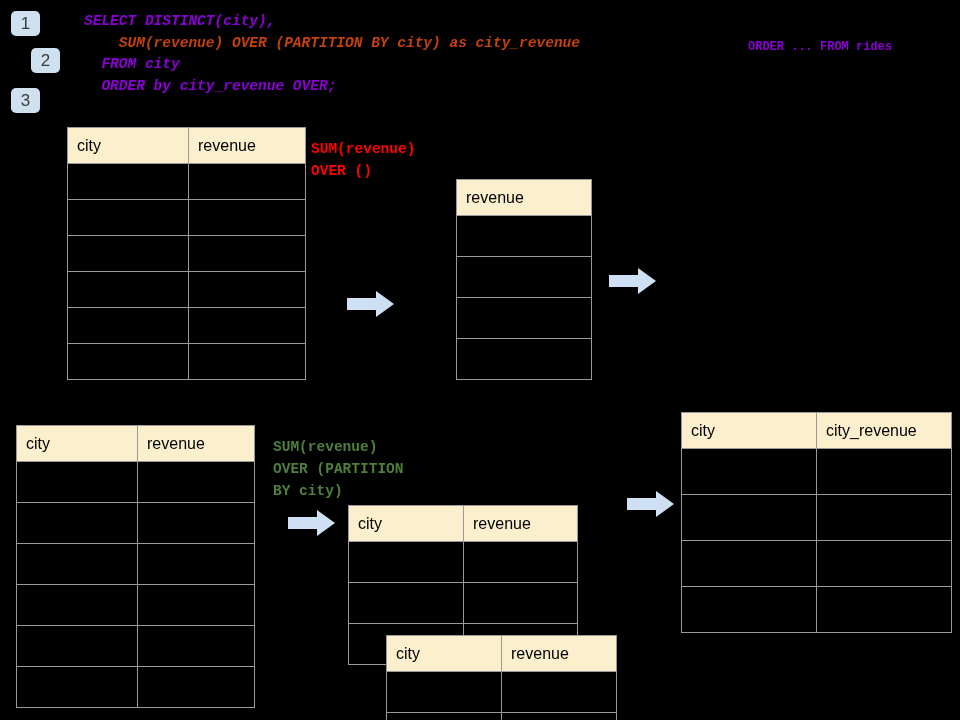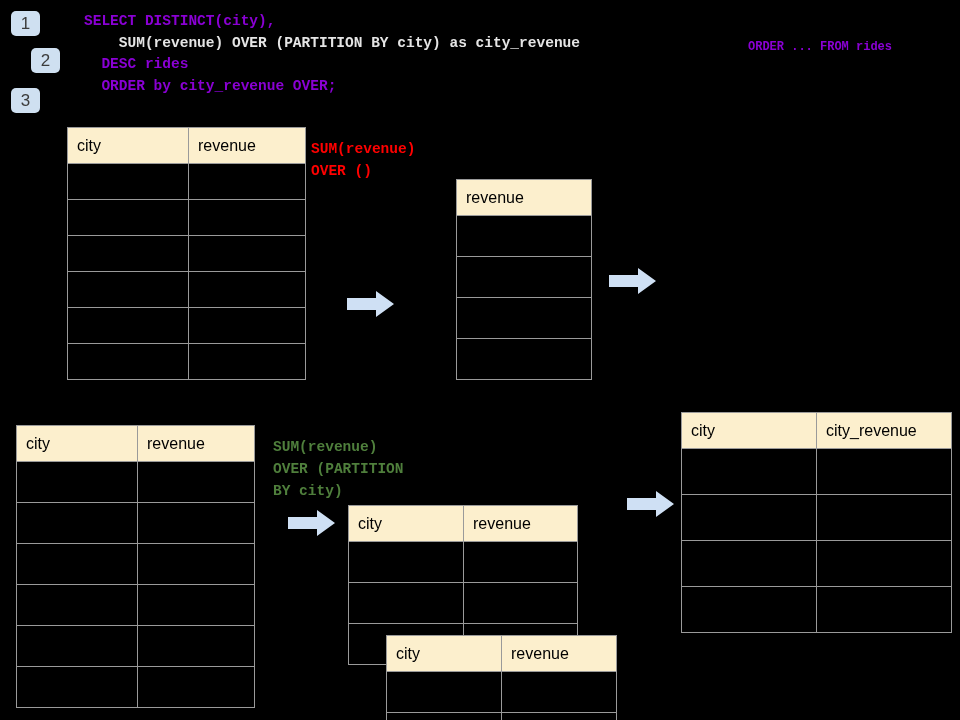--- a/index.html
+++ b/index.html
@@ -34,24 +34,24 @@
     position: absolute;
     left: 84px;
     top: 11px;
     font-family: "Liberation Mono", monospace;
     font-size: 14.5px;
     line-height: 21.5px;
     font-weight: bold;
     white-space: pre;
     letter-spacing: 0px;
   }
-  .sql-line { display: block; white-space: pre; }
+  .sql-line { display: block; white-space: pre; font-style: italic; }
   .c-purple { color: #8a00d4; }
   .c-red    { color: #ff0000; }
-  .c-green  { color: #e5e5e5; }
+  .c-green  { color: #c2410c; }
 
   .sql-side {
     position: absolute;
     left: 748px;
     top: 38px;
     font-family: "Liberation Mono", monospace;
     font-size: 12px;
     line-height: 19px;
     font-weight: bold;
     color: #8a00d4;
@@ -109,21 +109,21 @@
 </style>
 </head>
 <body>
 
 <div id="badges-layer">
     <div class="badge" style="left: 11px; top: 11px;">1</div>
     <div class="badge" style="left: 31px; top: 48px;">2</div>
     <div class="badge" style="left: 11px; top: 88px;">3</div>
   </div>
 
-<div class="sql-block" id="sql-block"><span class="sql-line c-purple">SELECT DISTINCT(city),</span><span class="sql-line c-green">    SUM(revenue) OVER (PARTITION BY city) as city_revenue</span><span class="sql-line c-purple">  DESC rides</span><span class="sql-line c-purple">  ORDER by city_revenue OVER;</span></div>
+<div class="sql-block" id="sql-block"><span class="sql-line c-purple">SELECT DISTINCT(city),</span><span class="sql-line c-green">    SUM(revenue) OVER (PARTITION BY city) as city_revenue</span><span class="sql-line c-purple">  FROM city</span><span class="sql-line c-purple">  ORDER by city_revenue OVER;</span></div>
 
 <div class="sql-side" id="sql-side">ORDER ... FROM rides</div>
 
 <div id="annotations-layer">
     <div class="annot annot-red" style="left: 311px; top: 138px;">SUM(revenue)
 OVER ()</div>
     <div class="annot annot-green" style="left: 273px; top: 436px;">SUM(revenue)
 OVER (PARTITION
 BY city)</div>
   </div>

